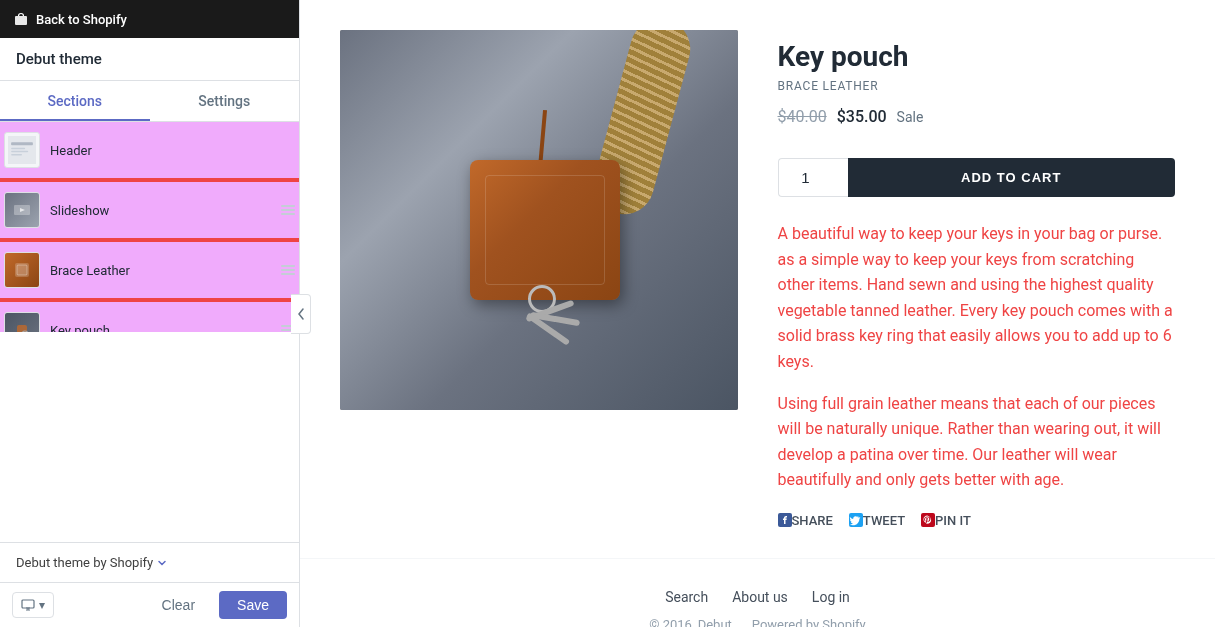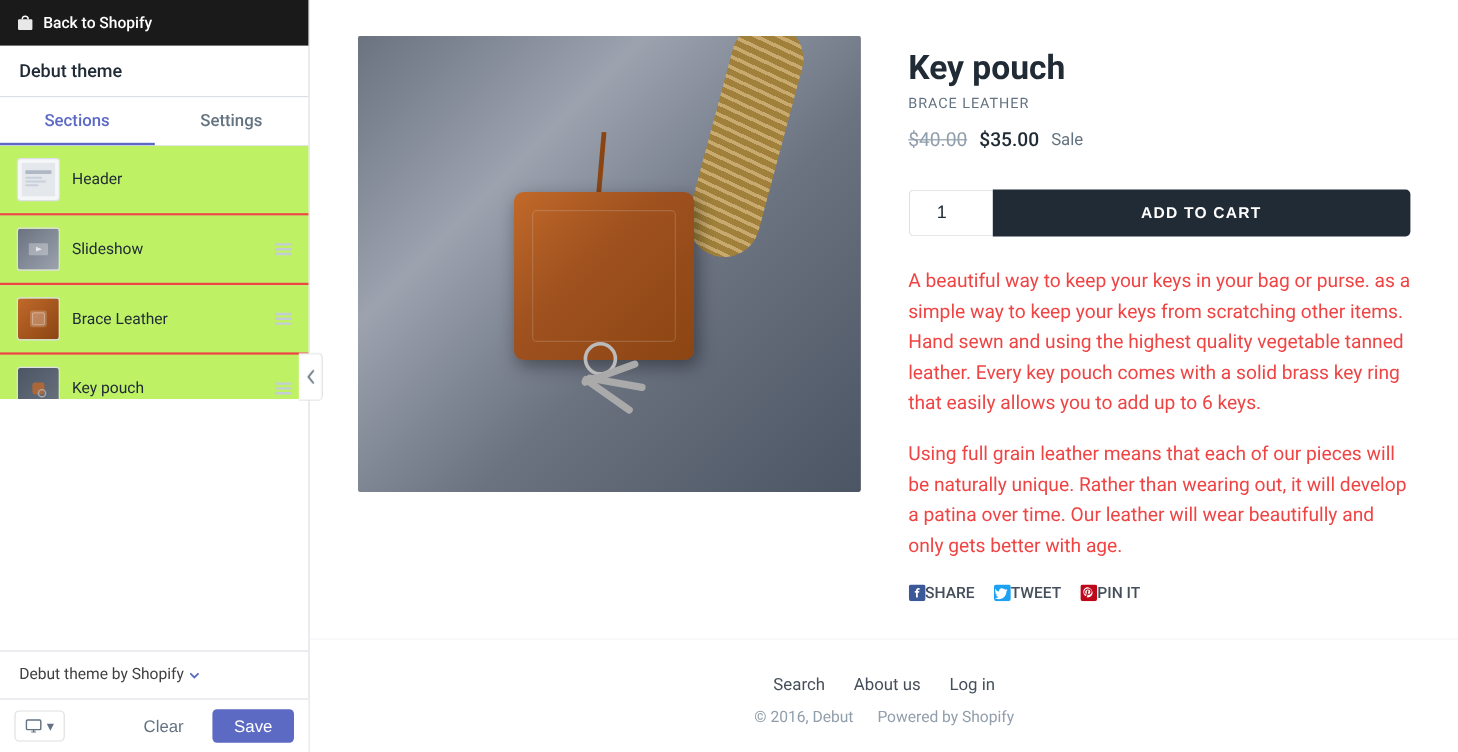--- a/index.html
+++ b/index.html
@@ -1,20 +1,20 @@
 <!DOCTYPE html>
 <html><head>
   <meta charset="utf-8">
   <style>
     * { box-sizing: border-box; margin: 0; padding: 0; }
     body { font-family: -apple-system, BlinkMacSystemFont, 'Segoe UI', Roboto, sans-serif; background: #f4f6f8; display: flex; height: 627px; overflow: hidden; }
 
     
     .left-panel {
-      width: 258px;
+      width: 300px;
       background: #fff;
       border-right: 1px solid #dde0e4;
       display: flex;
       flex-direction: column;
       height: 627px;
       flex-shrink: 0;
       position: relative;
     }
 
     .back-to-shopify {
@@ -67,25 +67,25 @@
     }
 
     .sections-list {
       flex: 1;
       overflow-y: auto;
     }
 
     .section-item {
       display: flex;
       align-items: center;
-      padding: 10px 14px;
-      border-bottom: 2px solid #ef4444;
+      padding: 10px 4px;
+      border-bottom: 4px solid #ef4444;
       cursor: pointer;
       gap: 10px;
-      background: #bef264;
+      background: #f0abfc;
     }
 
     .section-thumb {
       width: 36px;
       height: 36px;
       border-radius: 3px;
       flex-shrink: 0;
       overflow: hidden;
       border: 1px solid #dde0e4;
       display: flex;

